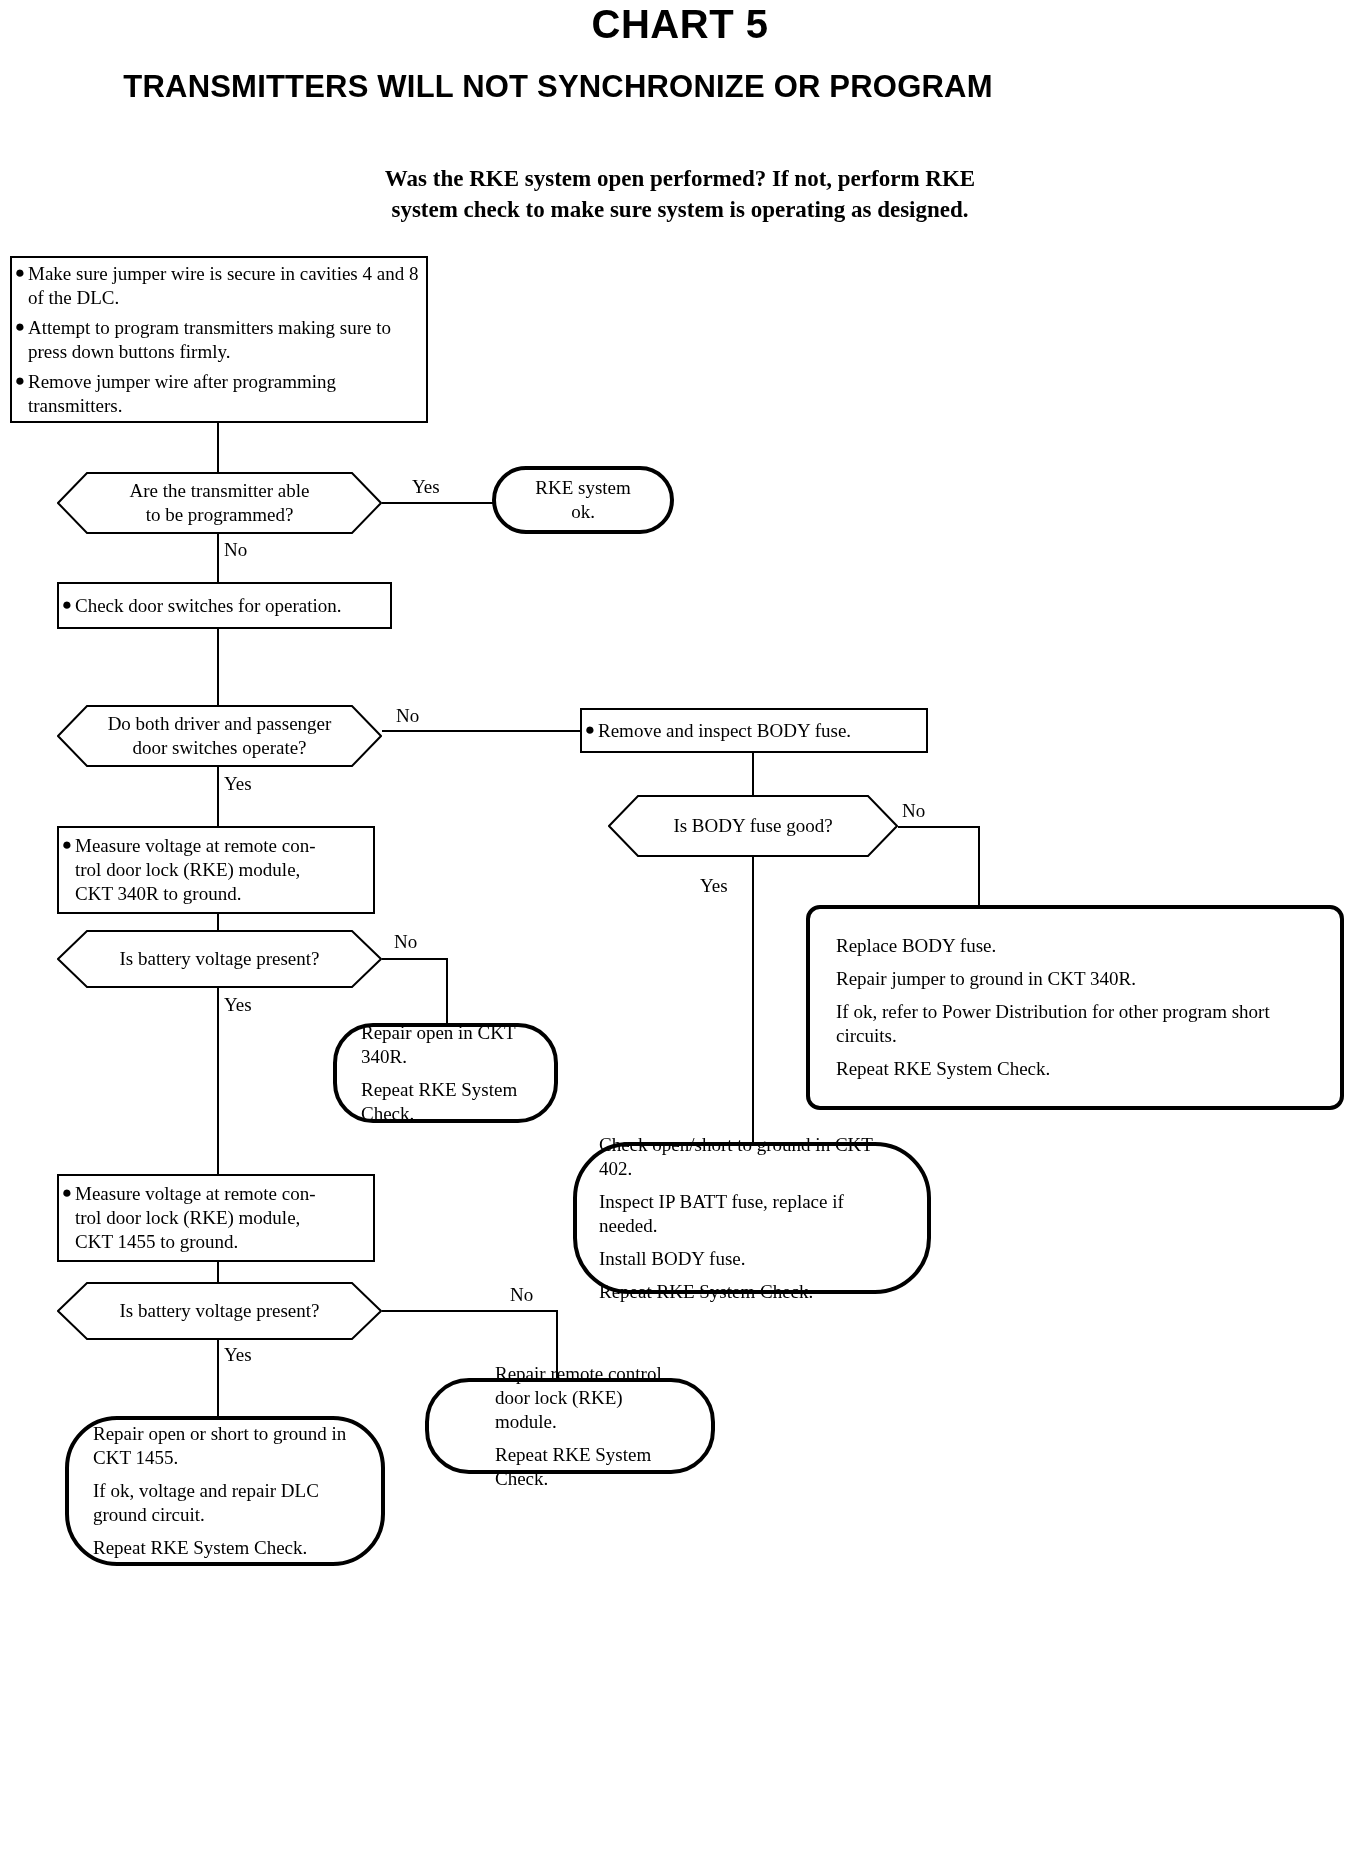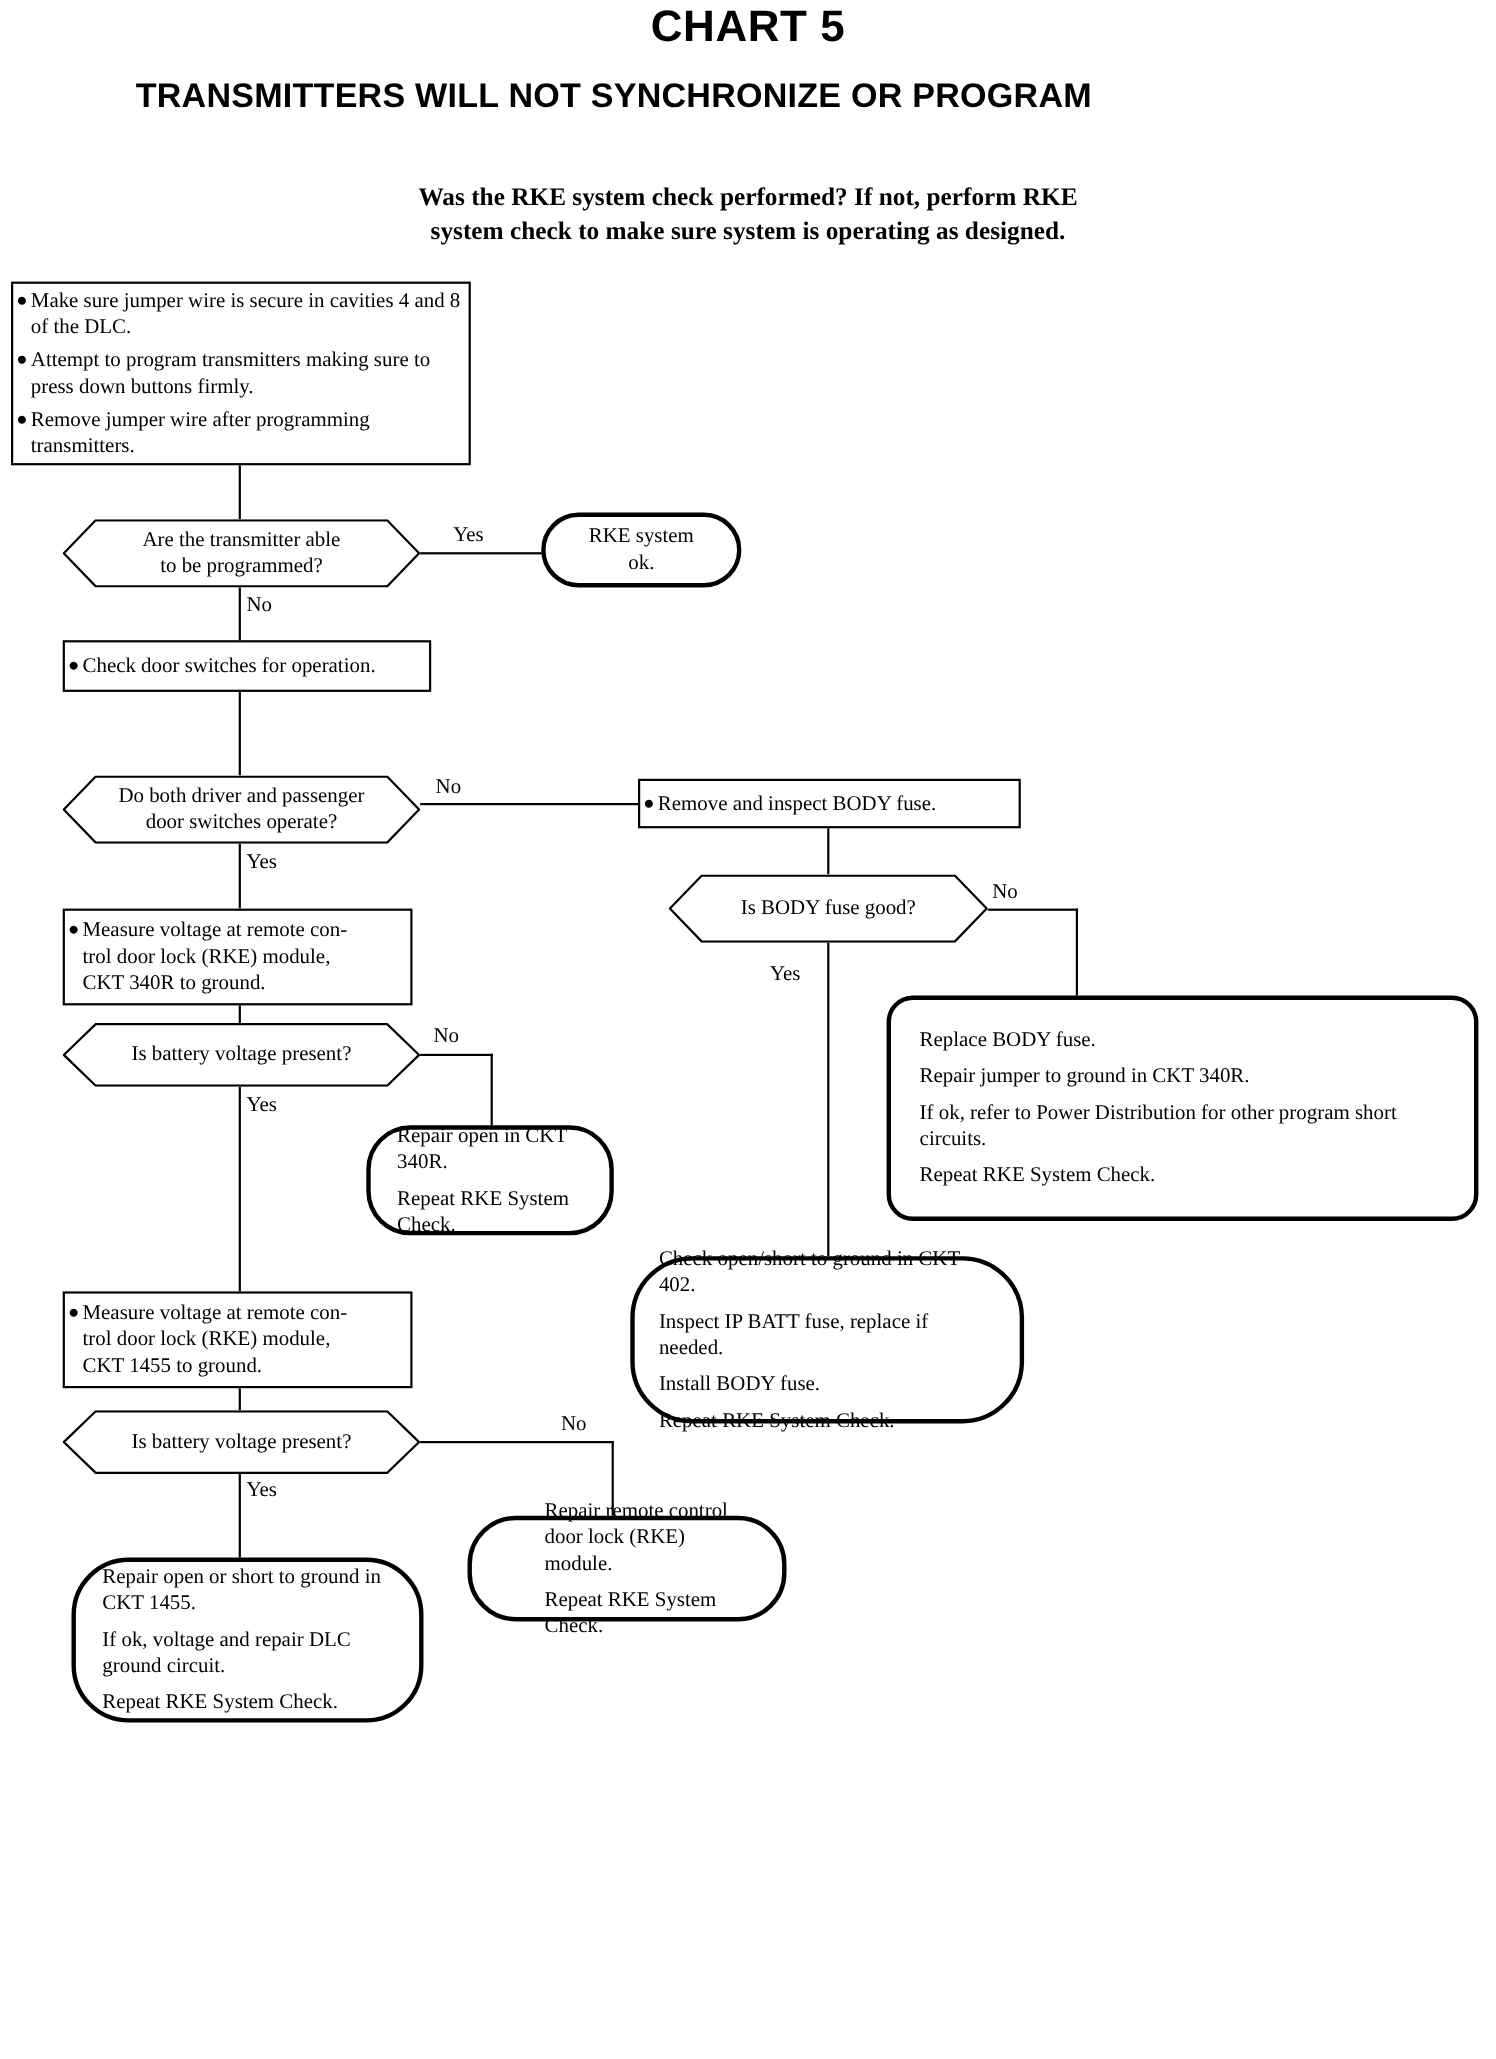--- a/index.html
+++ b/index.html
@@ -66,21 +66,21 @@
   .elabel{position:absolute;font-size:19px;line-height:20px;}
 </style>
 </head>
 <body>
 
 <div class="stage">
 
   <div class="chart-title">CHART 5</div>
   <div class="chart-subtitle">TRANSMITTERS WILL NOT SYNCHRONIZE OR PROGRAM</div>
   <div class="intro">
-    <div>Was the RKE system check performed? If not, perform RKE</div>
+    <div>Was the RKE system open performed? If not, perform RKE</div>
     <div>system check to make sure system is operating as designed.</div>
   </div>
 
   <div class="node procbox" style="left:10px;top:256px;width:418px;height:167px;">
     <div class="blist">
       <div class="bullet-row">
         <span class="bullet">●</span>
         <span class="btext">Make sure jumper wire is secure in cavities 4 and 8 of the DLC.</span>
       </div>
       <div class="bullet-row">
@@ -204,21 +204,21 @@
     </svg>
     <div class="hextext">
       <div>Is BODY fuse good?</div>
     </div>
   </div>
 
   <div class="hline" style="left:898px;top:826px;width:82px;"></div>
   <div class="vline" style="left:978px;top:826px;height:79px;"></div>
   <div class="elabel" style="left:902px;top:801px;">No</div>
 
-  <div class="node round" style="left:806px;top:905px;width:538px;height:205px;border-radius:24px;">
+  <div class="node round" style="left:806px;top:905px;width:538px;height:205px;border-radius:14px;">
     <div class="rlist">
       <div class="rline">Replace BODY fuse.</div>
       <div class="rline">Repair jumper to ground in CKT 340R.</div>
       <div class="rline">If ok, refer to Power Distribution for other program short circuits.</div>
       <div class="rline">Repeat RKE System Check.</div>
     </div>
   </div>
 
   <div class="vline" style="left:752px;top:857px;height:285px;"></div>
   <div class="elabel" style="left:700px;top:876px;">Yes</div>

